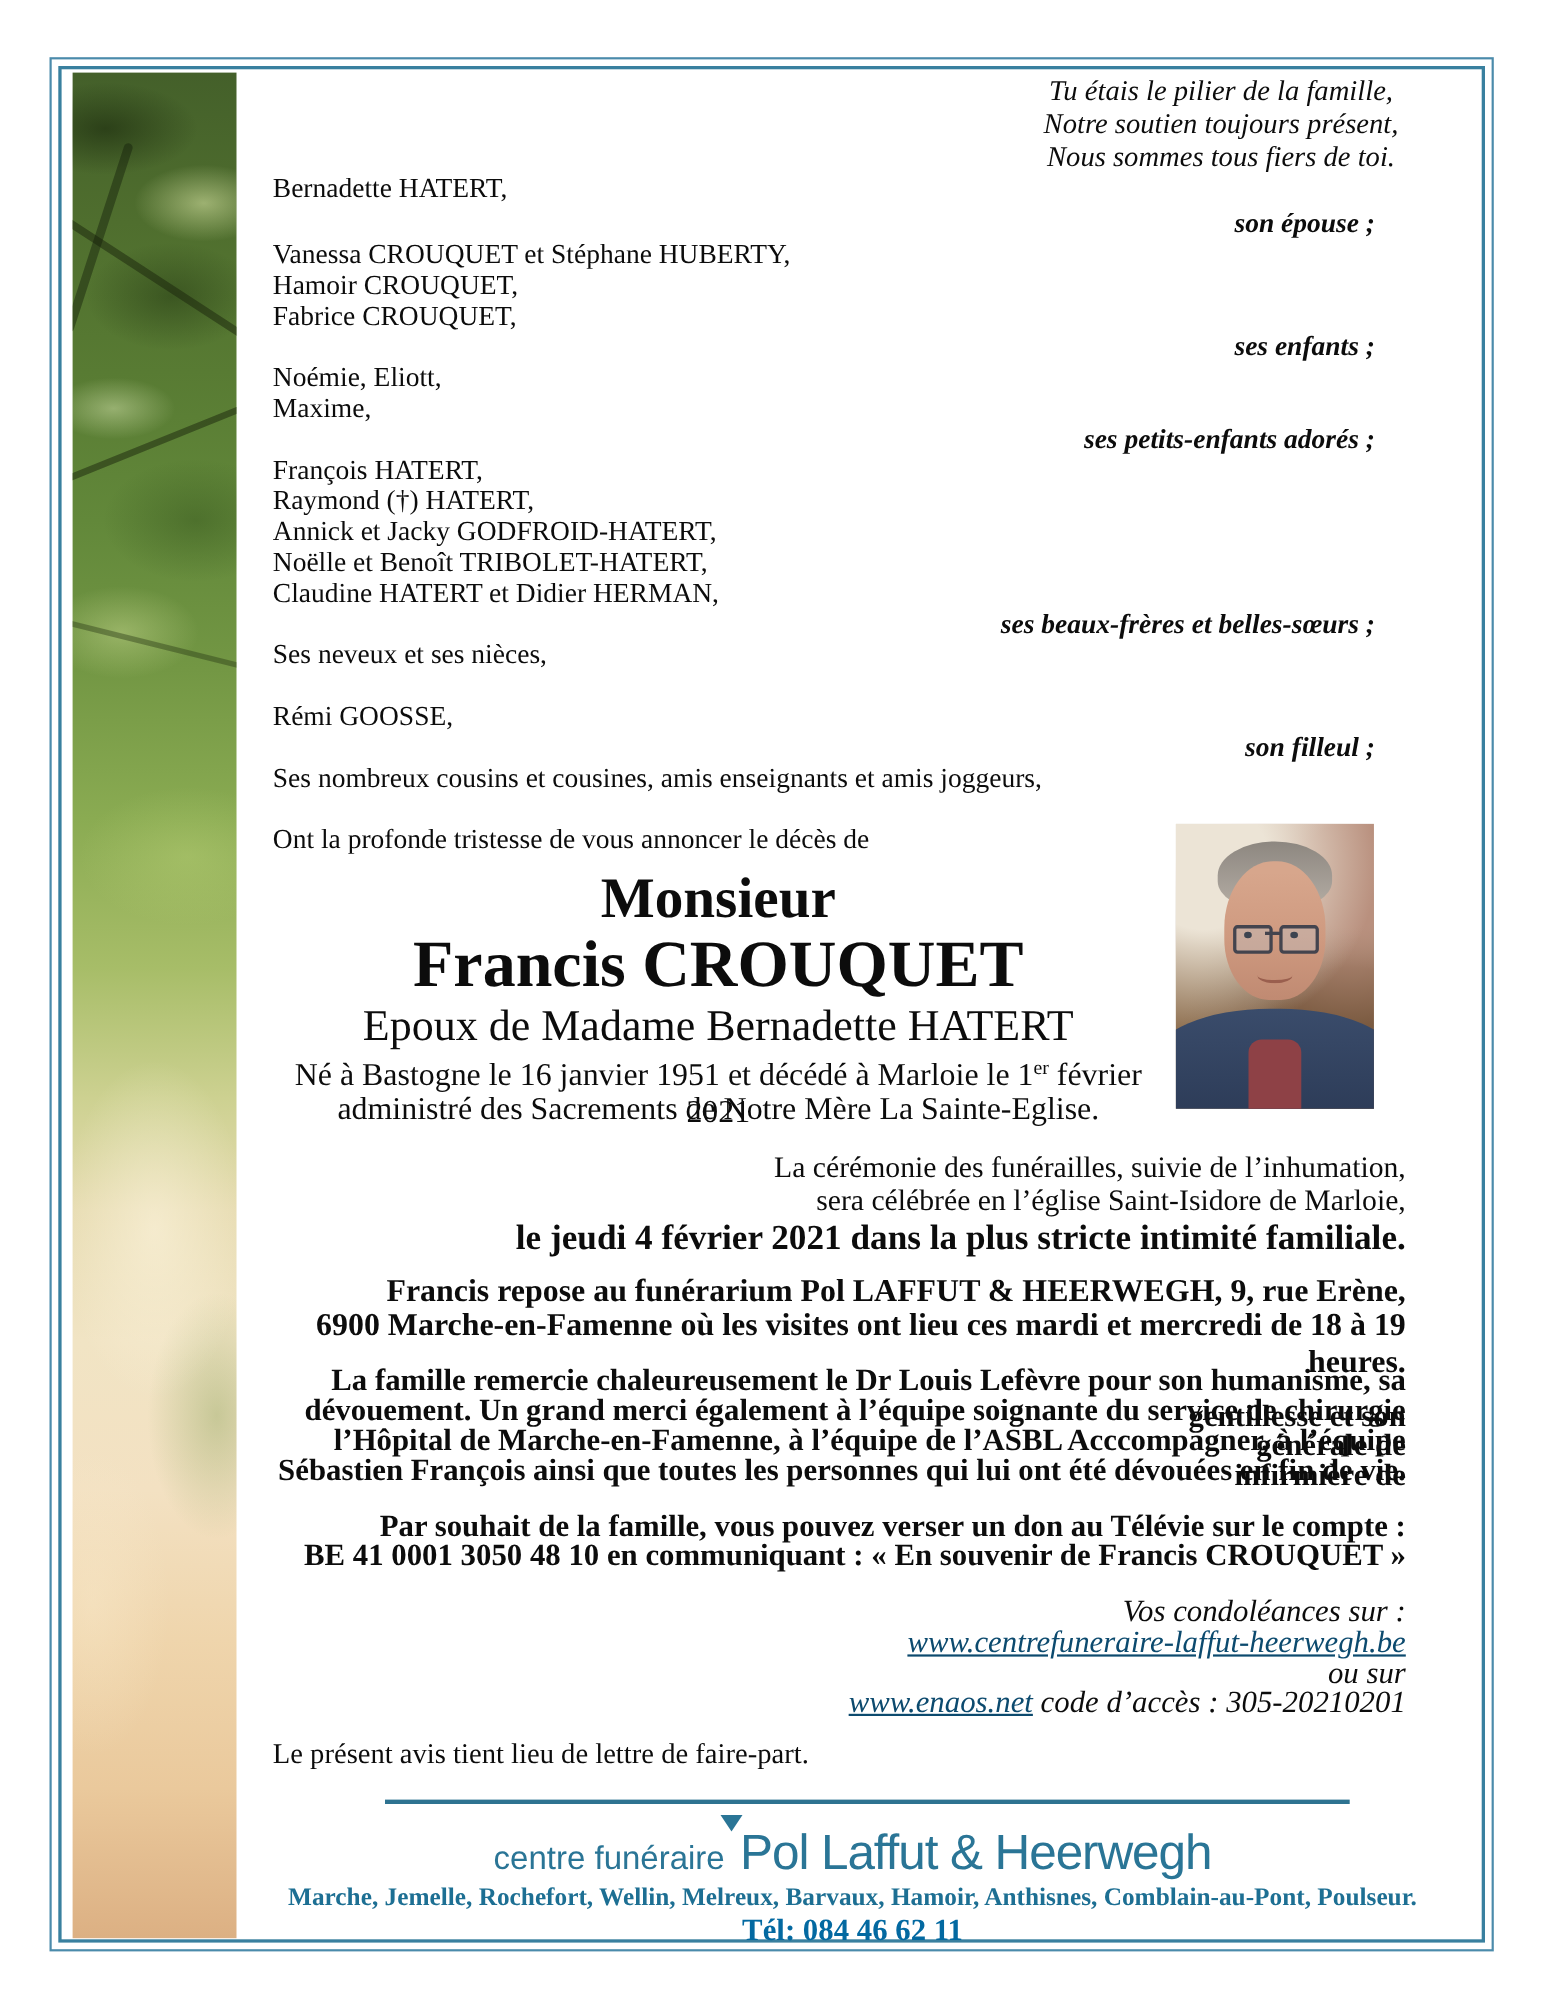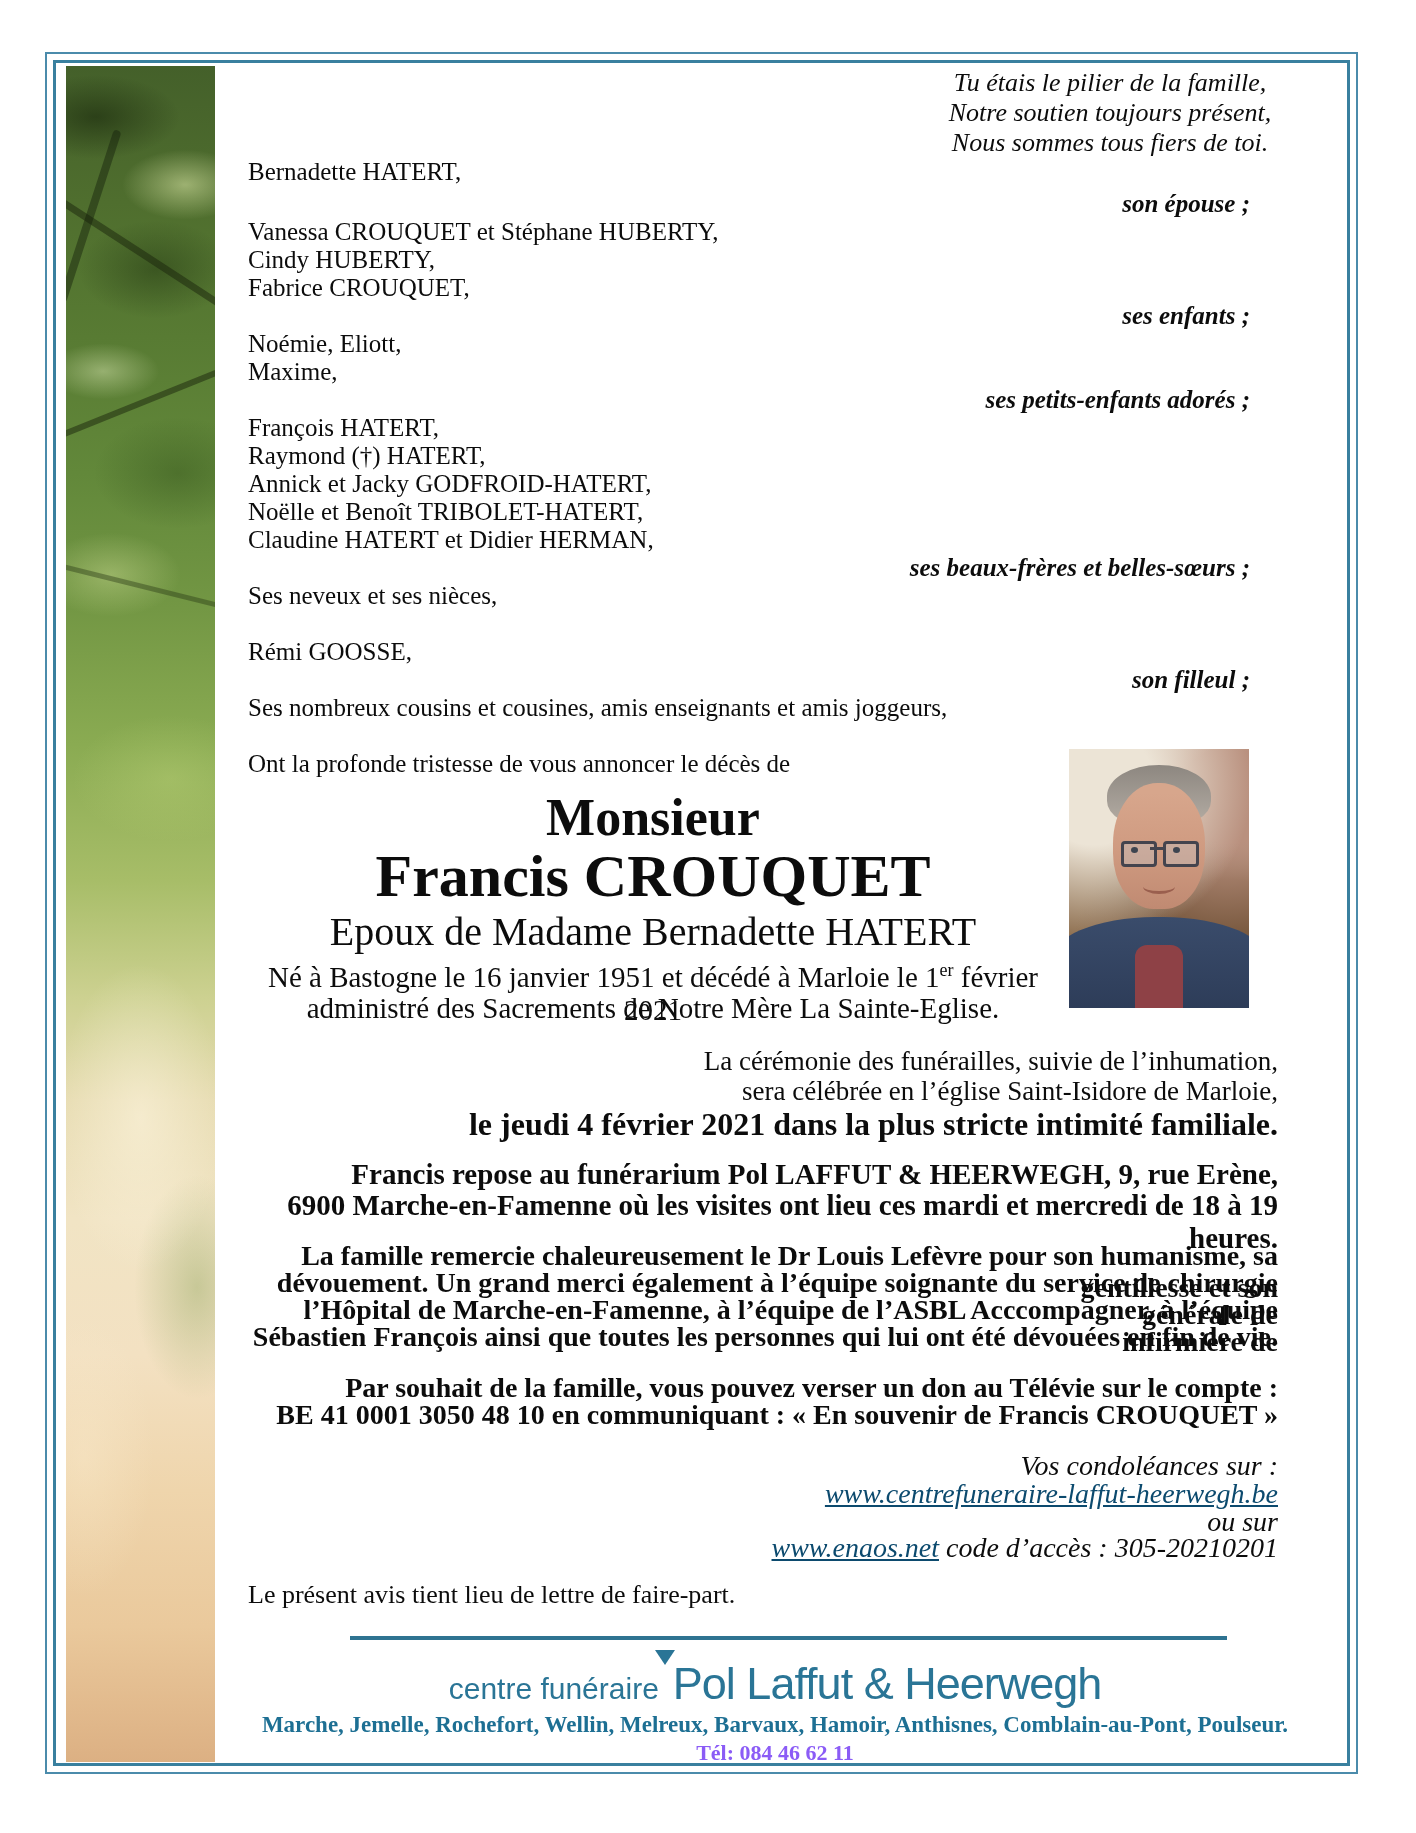--- a/index.html
+++ b/index.html
@@ -92,21 +92,21 @@
   .tri{position:absolute;left:655px;top:1650px;width:0;height:0;
        border-left:10px solid transparent;border-right:10px solid transparent;
        border-top:15px solid #2a7596;}
   .fbrand{position:absolute;left:260px;top:1658px;width:1030px;text-align:center;white-space:nowrap;
           font-family:"Liberation Sans","DejaVu Sans",sans-serif;color:#2a7596;}
   .fsmall{font-size:30px;letter-spacing:0px;margin-right:14px;}
   .flarge{font-size:45px;font-weight:normal;letter-spacing:-1px;}
   .fcities{position:absolute;left:260px;top:1712px;width:1030px;text-align:center;
            color:#1d6f93;font-weight:bold;font-size:23px;white-space:nowrap;}
   .ftel{position:absolute;left:260px;top:1740px;width:1030px;text-align:center;
-        color:#8b5cf6;font-weight:bold;font-size:22px;}
+        color:#0369a1;font-weight:bold;font-size:28px;}
 </style>
 </head>
 <body>
 
 <div id="page">
 
   <div class="frame-outer">
     <div class="frame-inner"></div>
   </div>
 
@@ -120,21 +120,21 @@
   <div class="quote abs">
     <div>Tu étais le pilier de la famille,</div>
     <div>Notre soutien toujours présent,</div>
     <div>Nous sommes tous fiers de toi.</div>
   </div>
 
   <div class="ln" style="top:158px">Bernadette HATERT,</div>
   <div class="rl" style="top:190px">son épouse ;</div>
 
   <div class="ln" style="top:218px">Vanessa CROUQUET et Stéphane HUBERTY,</div>
-  <div class="ln" style="top:246px">Cindy HUBERTY,</div>
+  <div class="ln" style="top:246px">Hamoir CROUQUET,</div>
   <div class="ln" style="top:274px">Fabrice CROUQUET,</div>
   <div class="rl" style="top:302px">ses enfants ;</div>
 
   <div class="ln" style="top:330px">Noémie, Eliott,</div>
   <div class="ln" style="top:358px">Maxime,</div>
   <div class="rl" style="top:386px">ses petits-enfants adorés ;</div>
 
   <div class="ln" style="top:414px">François HATERT,</div>
   <div class="ln" style="top:442px">Raymond (†) HATERT,</div>
   <div class="ln" style="top:470px">Annick et Jacky GODFROID-HATERT,</div>

